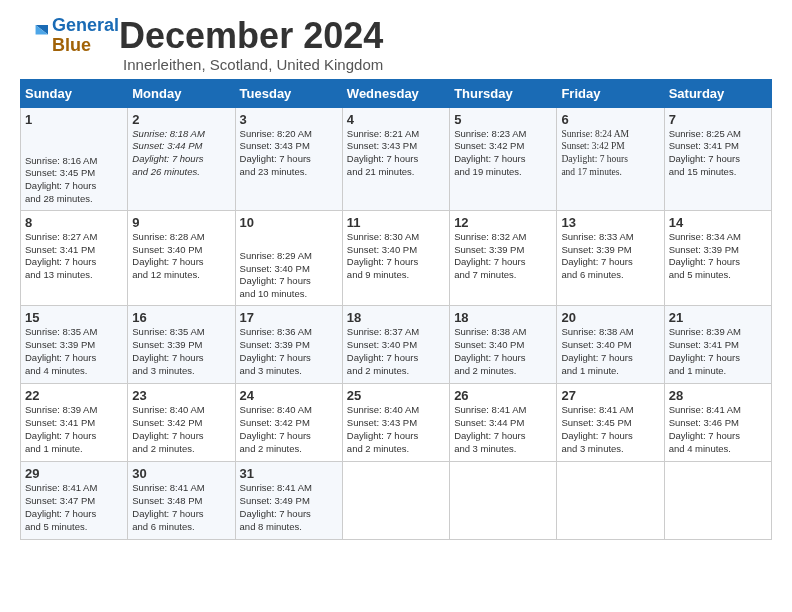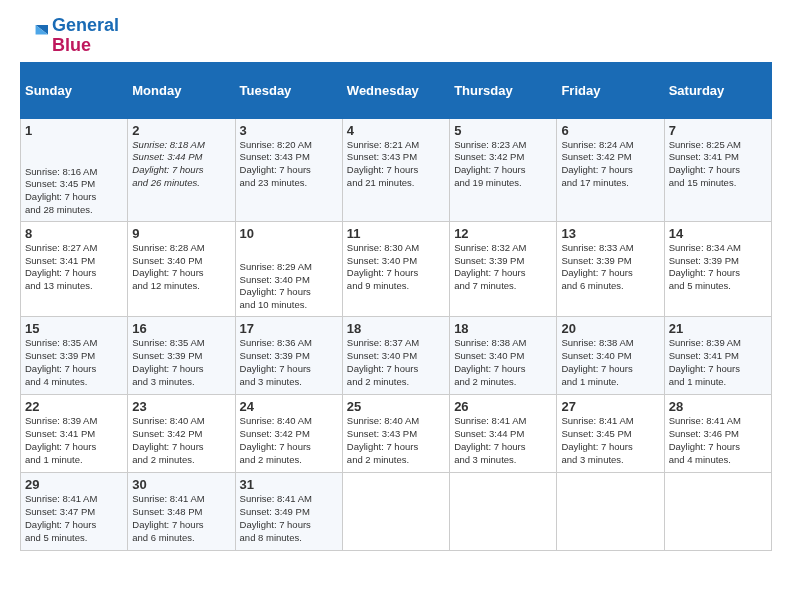--- a/index.html
+++ b/index.html
@@ -53,21 +53,21 @@
     table {
       width: 100%;
       border-collapse: collapse;
       table-layout: fixed;
     }
     thead tr th {
       background: #1a6bb5;
       color: #fff;
       font-size: 13px;
       font-weight: bold;
-      padding: 20px 4px;
+      padding: 6px 4px;
       text-align: left;
       border: 1px solid #1a6bb5;
     }
     tbody tr td {
       vertical-align: top;
       font-size: 10px;
       color: #333;
       padding: 4px 4px;
       border: 1px solid #ccc;
       background: #fff;
@@ -99,22 +99,26 @@
 
 <div class="page">
   <div class="header">
     <div class="logo">
       <svg class="logo-icon" viewBox="0 0 36 36">
         <polygon points="20,4 36,16 36,4" fill="#1a6bb5"></polygon>
         <polygon points="20,4 36,16 20,16" fill="#4da6e8"></polygon>
       </svg>
       <div class="logo-text">
         <div><span>General</span></div>
-        <div style="color:#be185d">Blue</div>
+        <div style="color:#a16207">Blue</div>
       </div>
+    </div>
+    <div class="title-block">
+      <div class="month-title">December 2024</div>
+      <div class="subtitle">Innerleithen, Scotland, United Kingdom</div>
     </div>
   </div>
 
   <table>
     <thead>
       <tr>
       <th>Sunday</th>
           <th>Monday</th>
           <th>Tuesday</th>
           <th>Wednesday</th>
@@ -155,21 +159,21 @@
           </td>
           <td>
             <span class="day-num">5</span>
             <div class="cell-text" style="white-space: pre-line;">Sunrise: 8:23 AM
 Sunset: 3:42 PM
 Daylight: 7 hours
 and 19 minutes.</div>
           </td>
           <td>
             <span class="day-num">6</span>
-            <div class="cell-text" style="white-space: pre-line;">Sunrise: 8:24 AM
+            <div class="cell-text" style="white-space: pre-line; font-family: Liberation Serif, serif;">Sunrise: 8:24 AM
 Sunset: 3:42 PM
 Daylight: 7 hours
 and 17 minutes.</div>
           </td>
           <td>
             <span class="day-num">7</span>
             <div class="cell-text" style="white-space: pre-line;">Sunrise: 8:25 AM
 Sunset: 3:41 PM
 Daylight: 7 hours
 and 15 minutes.</div>

